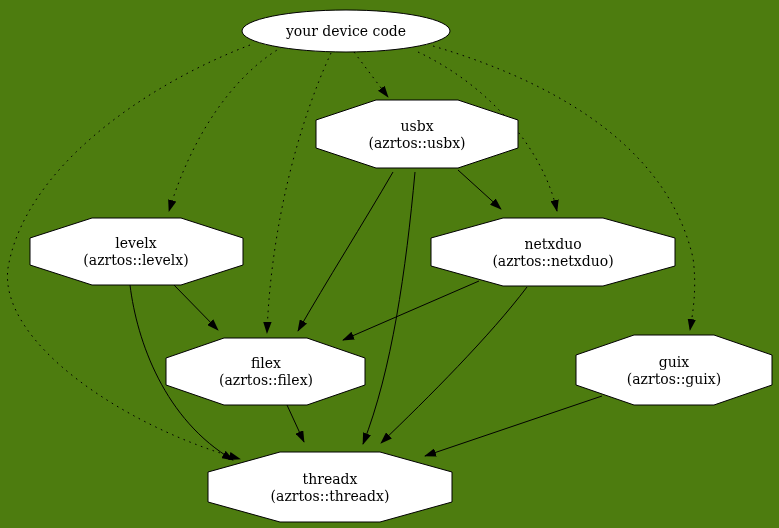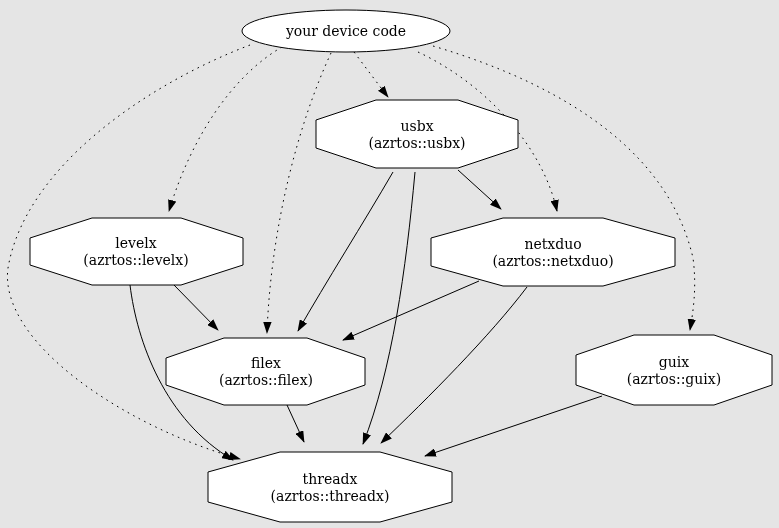--- a/index.html
+++ b/index.html
@@ -4,21 +4,21 @@
 <style>
   html, body {
     margin: 0;
     padding: 0;
     background: #ffffff;
   }
   .canvas {
     width: 779px;
     height: 528px;
     position: relative;
-    background: #e5e5e5;
+    background: #4d7c0f;
   }
   svg {
     display: block;
   }
   .node-shape {
     fill: #ffffff;
     stroke: #000000;
     stroke-width: 1;
   }
   .edge {

